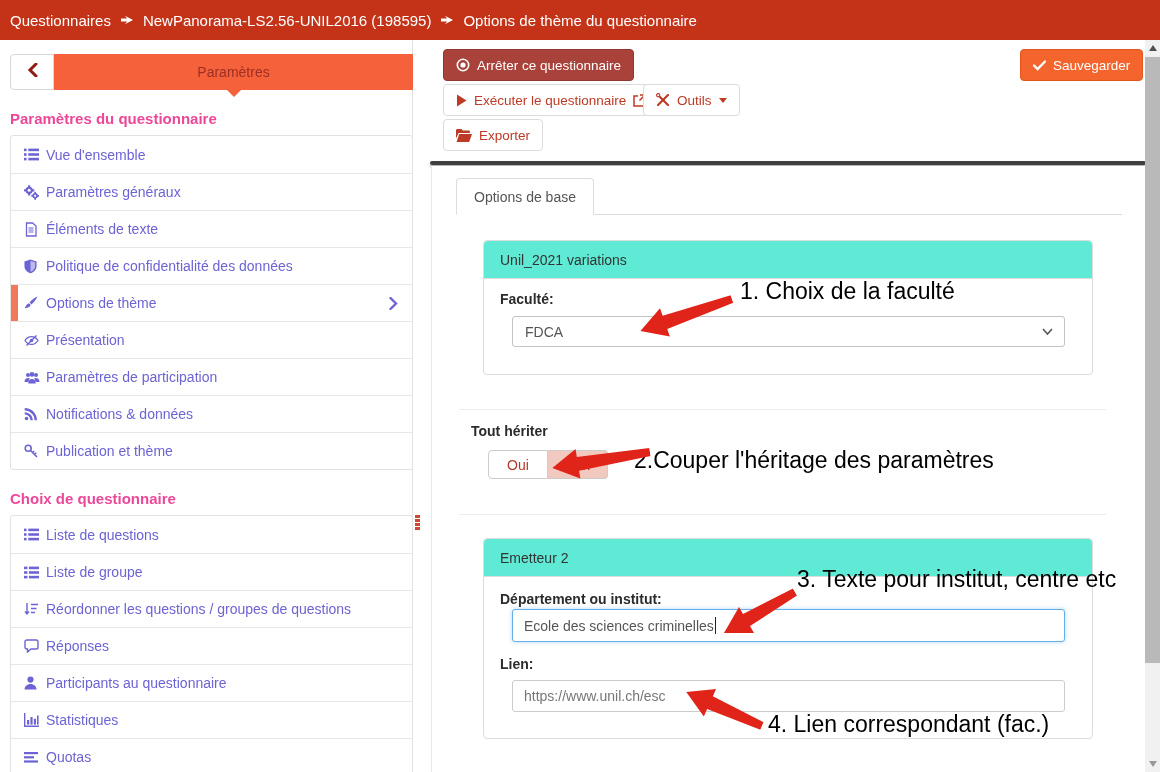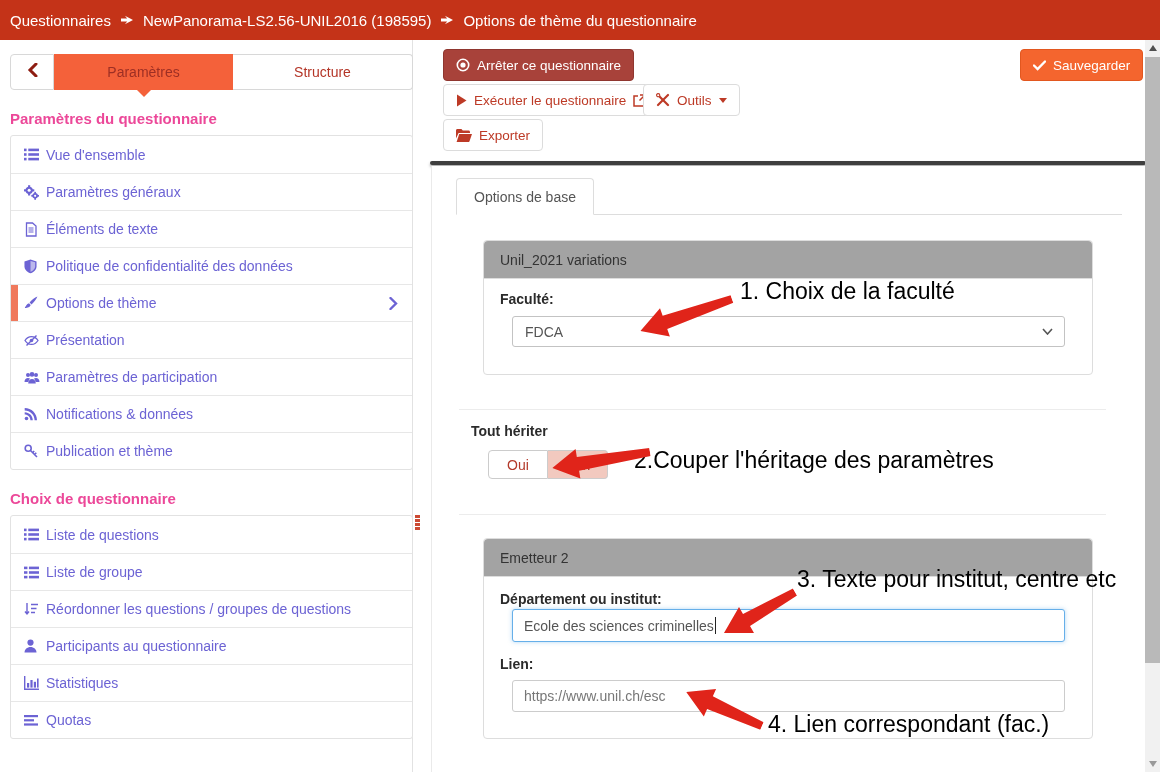--- a/index.html
+++ b/index.html
@@ -55,21 +55,21 @@
 
   
   #content { position:absolute; left:431px; top:166px; width:715px; height:606px; background:#fff;
     border-left:1px solid #eaeaea; }
   #tabbar { position:absolute; left:24px; right:24px; top:12px; height:37px; border-bottom:1px solid #ddd; }
   #tab-base { position:absolute; left:0; top:0; height:37px; background:#fff; border:1px solid #ddd;
     border-bottom:1px solid #fff; border-radius:4px 4px 0 0; padding:4px 17px; display:inline-flex;
     align-items:center; font-size:14px; color:#555; cursor:pointer; z-index:2; }
 
   .panel { position:absolute; left:51px; width:610px; background:#fff; border:1px solid #ddd; border-radius:4px; }
-  .panel-h { height:38px; background:#a3a3a3; border-bottom:1px solid #ddd; border-radius:4px 4px 0 0;
+  .panel-h { height:38px; background:#5eead4; border-bottom:1px solid #ddd; border-radius:4px 4px 0 0;
     display:flex; align-items:center; padding-left:16px; font-size:14px; color:#333; }
   #panel1 { top:74px; height:135px; }
   #panel2 { top:372px; height:201px; }
   .flabel { position:absolute; left:16px; font-size:14px; font-weight:bold; color:#2b2b2b; }
   .selectbox { position:absolute; left:28px; width:553px; height:31px; border:1px solid #c3c3c3;
     border-radius:3px; background:#fff; display:flex; align-items:center; padding-left:12px;
     font-size:14px; color:#555; cursor:pointer; }
   .selectbox .sel-chev { position:absolute; right:11px; display:inline-flex; color:#555; }
   .inputbox { position:absolute; left:28px; width:553px; height:33px; border:1px solid #ccc;
     border-radius:3px; background:#fff; display:flex; align-items:center; padding-left:11px;
@@ -132,23 +132,20 @@
       <span>
         <svg width="11" height="14" viewBox="0 0 11 14">
             <path d="M9 1 3 7l6 6" fill="none" stroke="#8e1d12" stroke-width="3" stroke-linecap="round"></path>
           </svg>
       </span>
     </div>
     <div class="tab-param">
       <span>Paramètres</span>
       <span class="ptr"></span>
     </div>
-    <div class="tab-struct">
-      <span>Structure</span>
-    </div>
   </div>
 
   <div class="side-h">Paramètres du questionnaire</div>
 
   <div class="slist">
     <div class="srow">
       <span class="sicon">
         <svg width="15" height="15" viewBox="0 0 14 14" fill="currentColor">
             <rect x="0" y="1.5" width="2.4" height="2.4"></rect>
             <rect x="0" y="5.8" width="2.4" height="2.4"></rect>
@@ -280,20 +277,28 @@
       <span class="slabel">Liste de groupe</span>
     </div>
     <div class="srow">
       <span class="sicon">
         <svg width="15" height="14" viewBox="0 0 15 14">
             <path d="M3 1v10M1 9.5 3 12l2-2.5" fill="none" stroke="currentColor" stroke-width="1.4"></path>
             <path d="M7 2.5h7M7 6.5h5.5M7 10.5h4" stroke="currentColor" stroke-width="1.4"></path>
           </svg>
       </span>
       <span class="slabel">Réordonner les questions / groupes de questions</span>
+    </div>
+    <div class="srow">
+      <span class="sicon">
+        <svg width="15" height="14" viewBox="0 0 15 14">
+            <path d="M1 2.8C1 1.8 1.8 1 2.8 1h9.4c1 0 1.8.8 1.8 1.8v5.4c0 1-.8 1.8-1.8 1.8H7l-3.5 3v-3H2.8c-1 0-1.8-.8-1.8-1.8Z" fill="none" stroke="currentColor" stroke-width="1.4"></path>
+          </svg>
+      </span>
+      <span class="slabel">Réponses</span>
     </div>
     <div class="srow">
       <span class="sicon">
         <svg width="13" height="14" viewBox="0 0 13 14" fill="currentColor">
             <circle cx="6.5" cy="3.6" r="3.1"></circle>
             <path d="M.5 13.5c0-3.3 2.7-5.6 6-5.6s6 2.3 6 5.6Z"></path>
           </svg>
       </span>
       <span class="slabel">Participants au questionnaire</span>
     </div>

